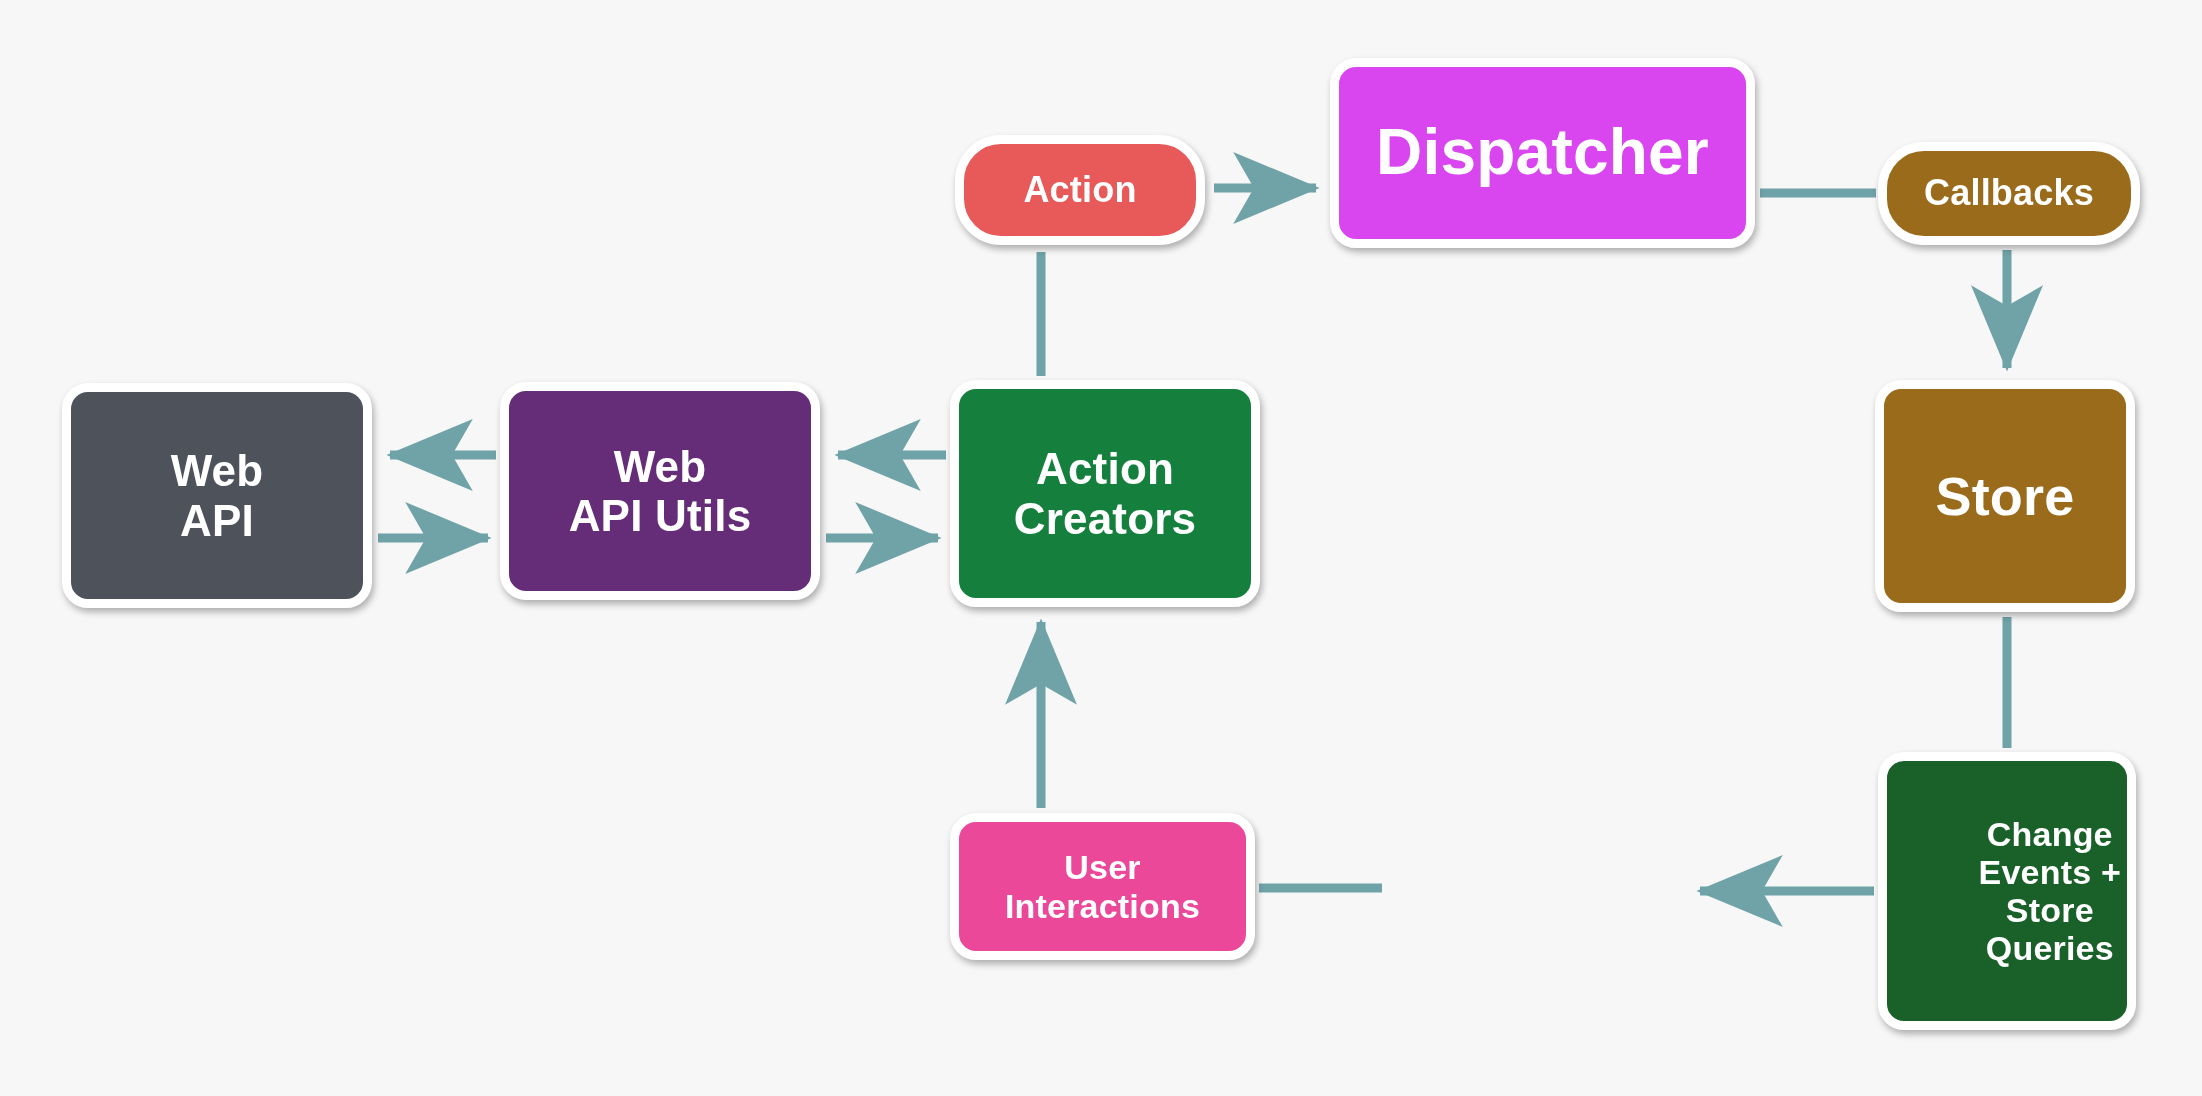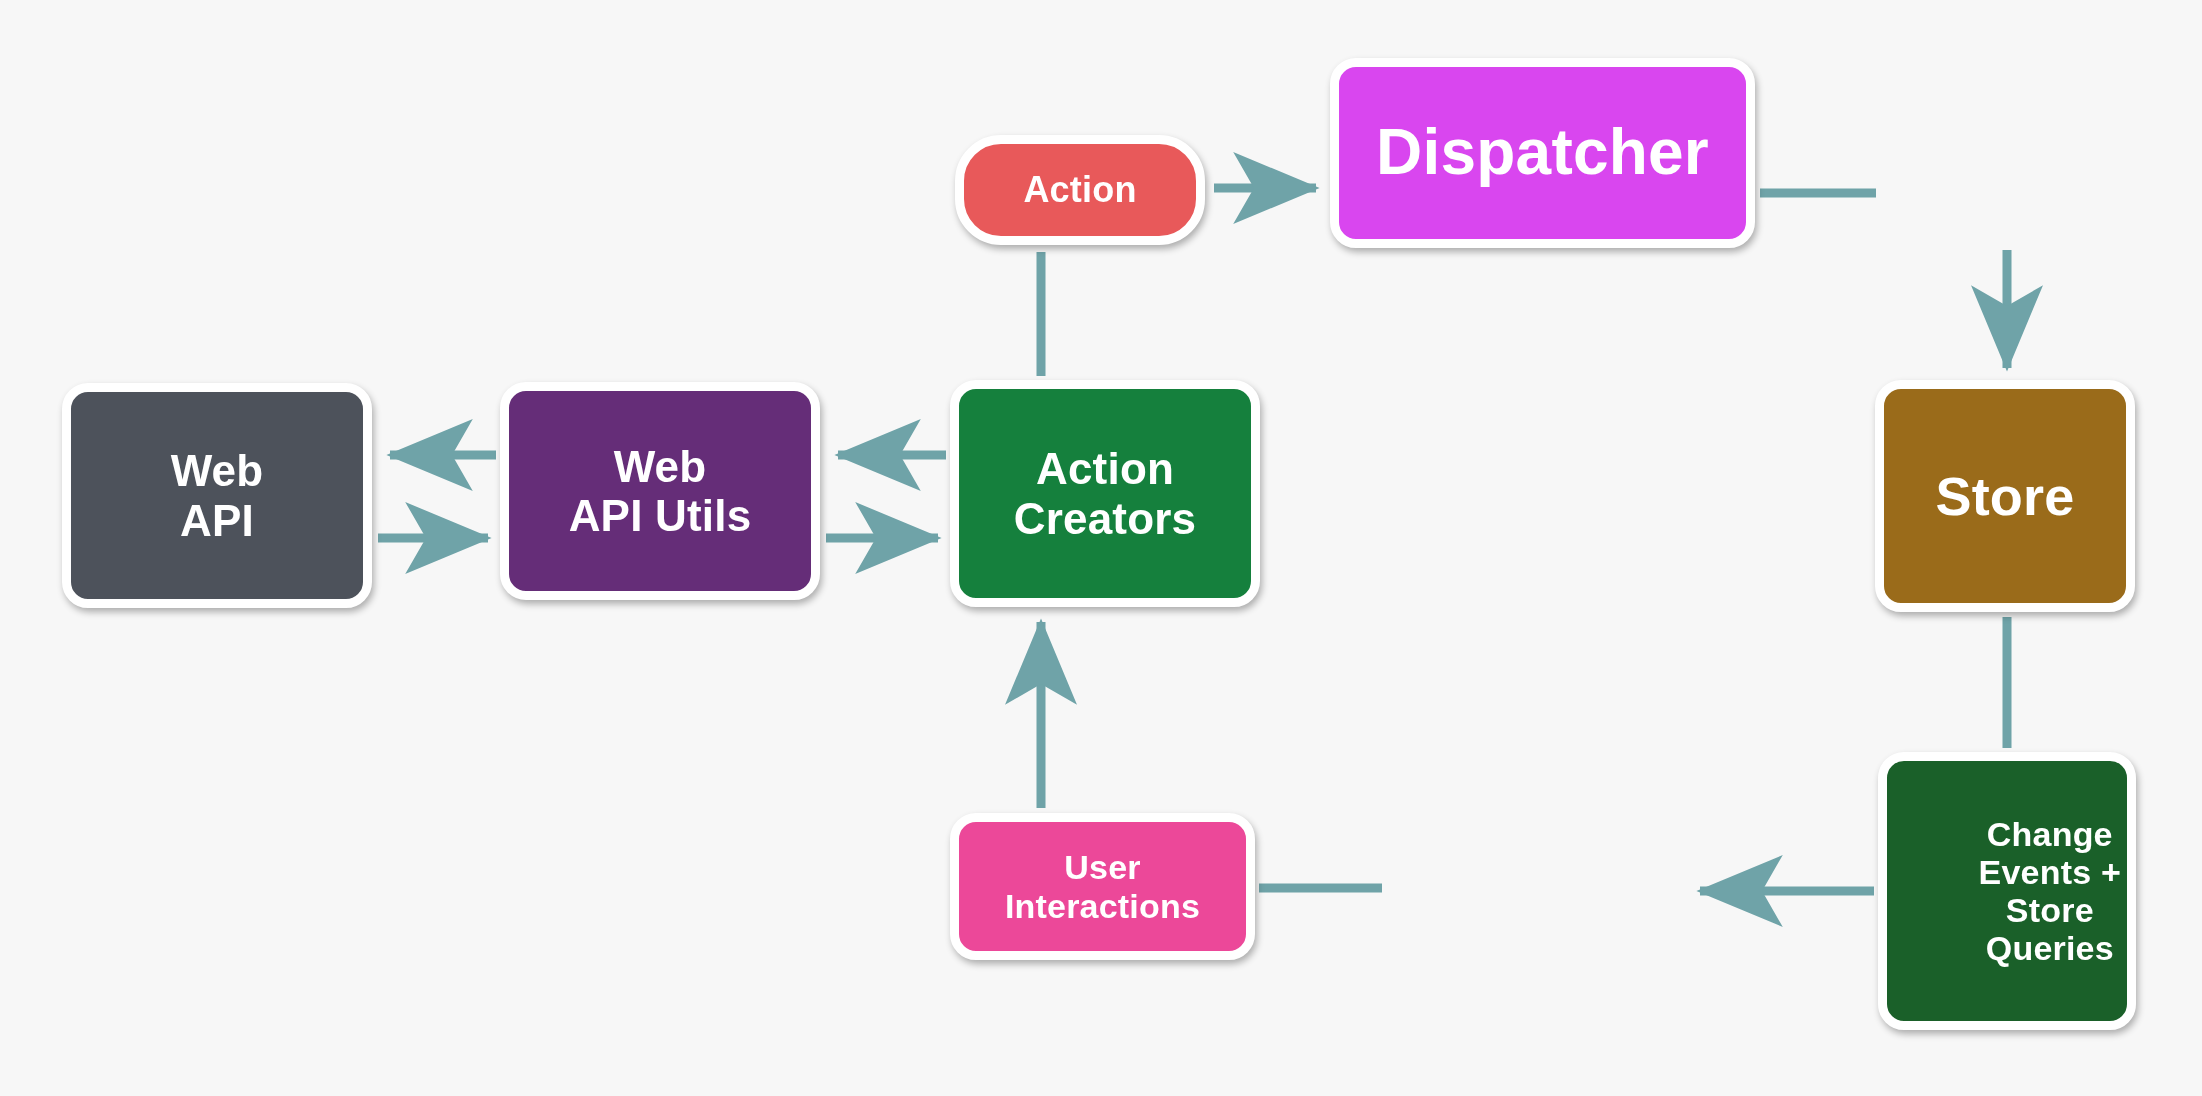--- a/index.html
+++ b/index.html
@@ -92,20 +92,23 @@
   </svg>
 
   <div class="node pill sz-sm" id="n-actions" style="left: 955px; top: 135px; width: 250px; height: 110px; background: rgb(232, 89, 90); border-color: rgb(255, 255, 255);">
     <span class="lbl">Action</span>
   </div>
 
   <div class="node sz-xl" id="n-dispatcher" style="left: 1330px; top: 58px; width: 425px; height: 190px; background: #d946ef; border-color: rgb(255, 255, 255);">
     <span class="lbl">Dispatcher</span>
   </div>
 
+  <div class="node pill sz-sm" id="n-callbacks" style="left: 1878px; top: 142px; width: 262px; height: 103px; background: rgb(154, 107, 26); border-color: rgb(255, 255, 255);">
+    <span class="lbl">Callbacks</span>
+  </div>
 
   <div class="node sz-lg" id="n-store" style="left: 1875px; top: 380px; width: 260px; height: 232px; background: rgb(154, 107, 26); border-color: rgb(255, 255, 255);">
     <span class="lbl">Store</span>
   </div>
 
   <div class="node sz-xs" id="n-change-events-store-queries" style="left: 1878px; top: 752px; width: 258px; height: 278px; background: rgb(26, 96, 41); border-color: rgb(255, 255, 255); justify-content: flex-end;">
     <span class="lbl">Change
 Events +
 Store
 Queries</span>

